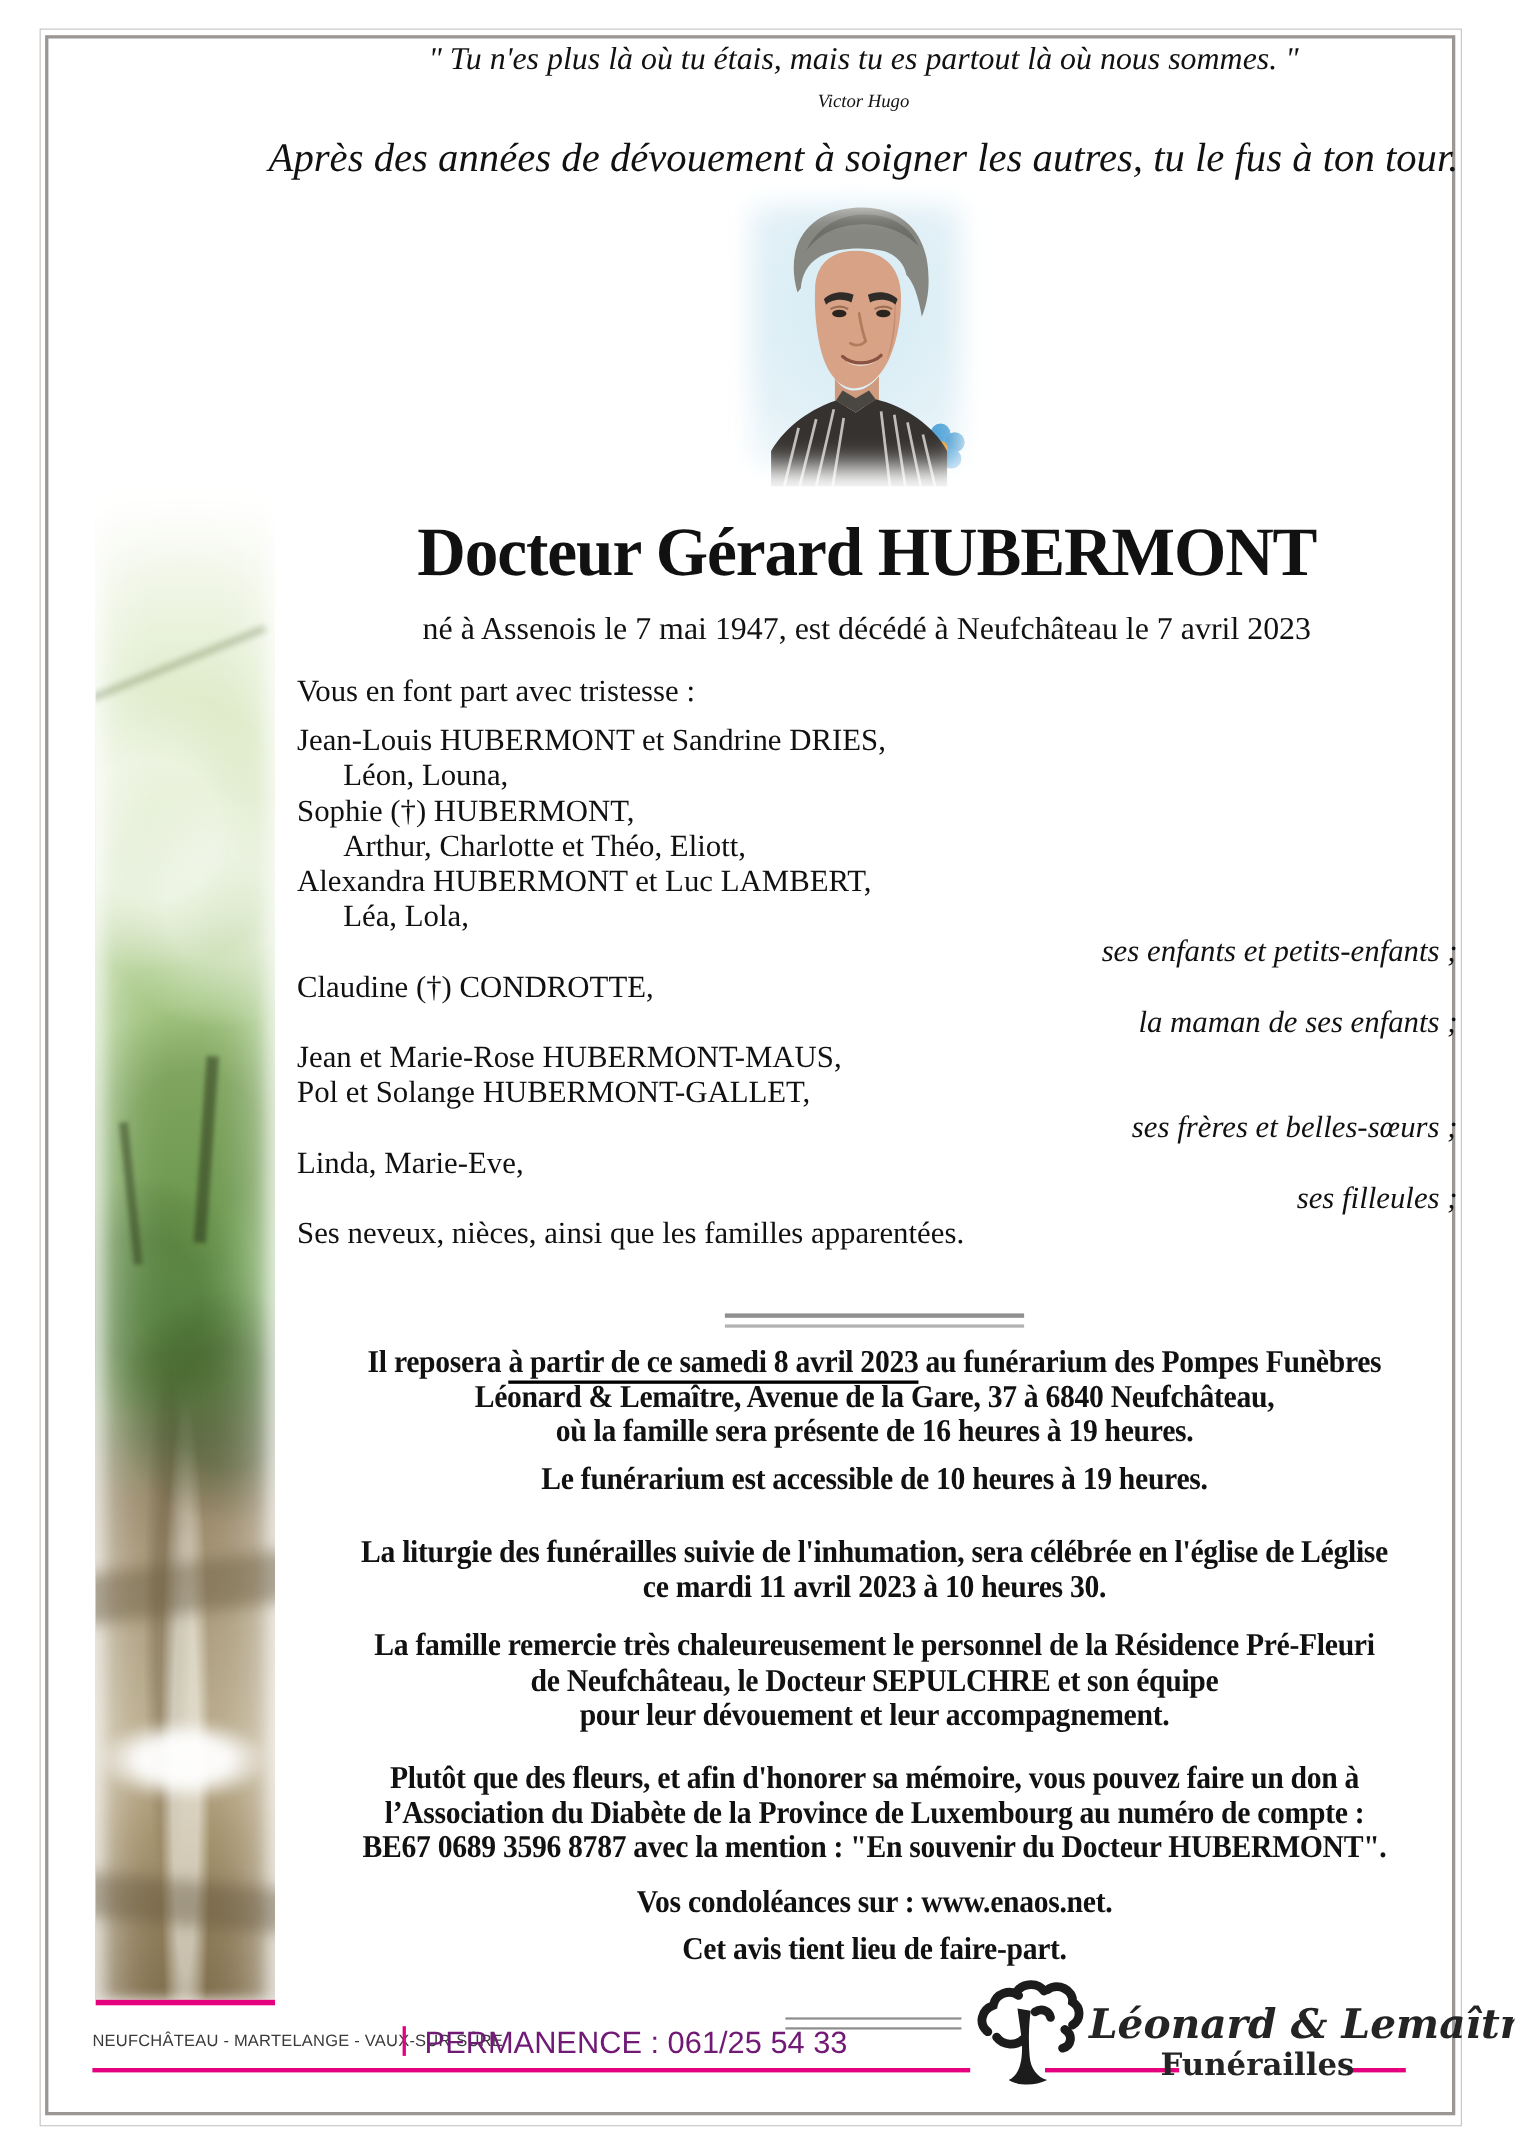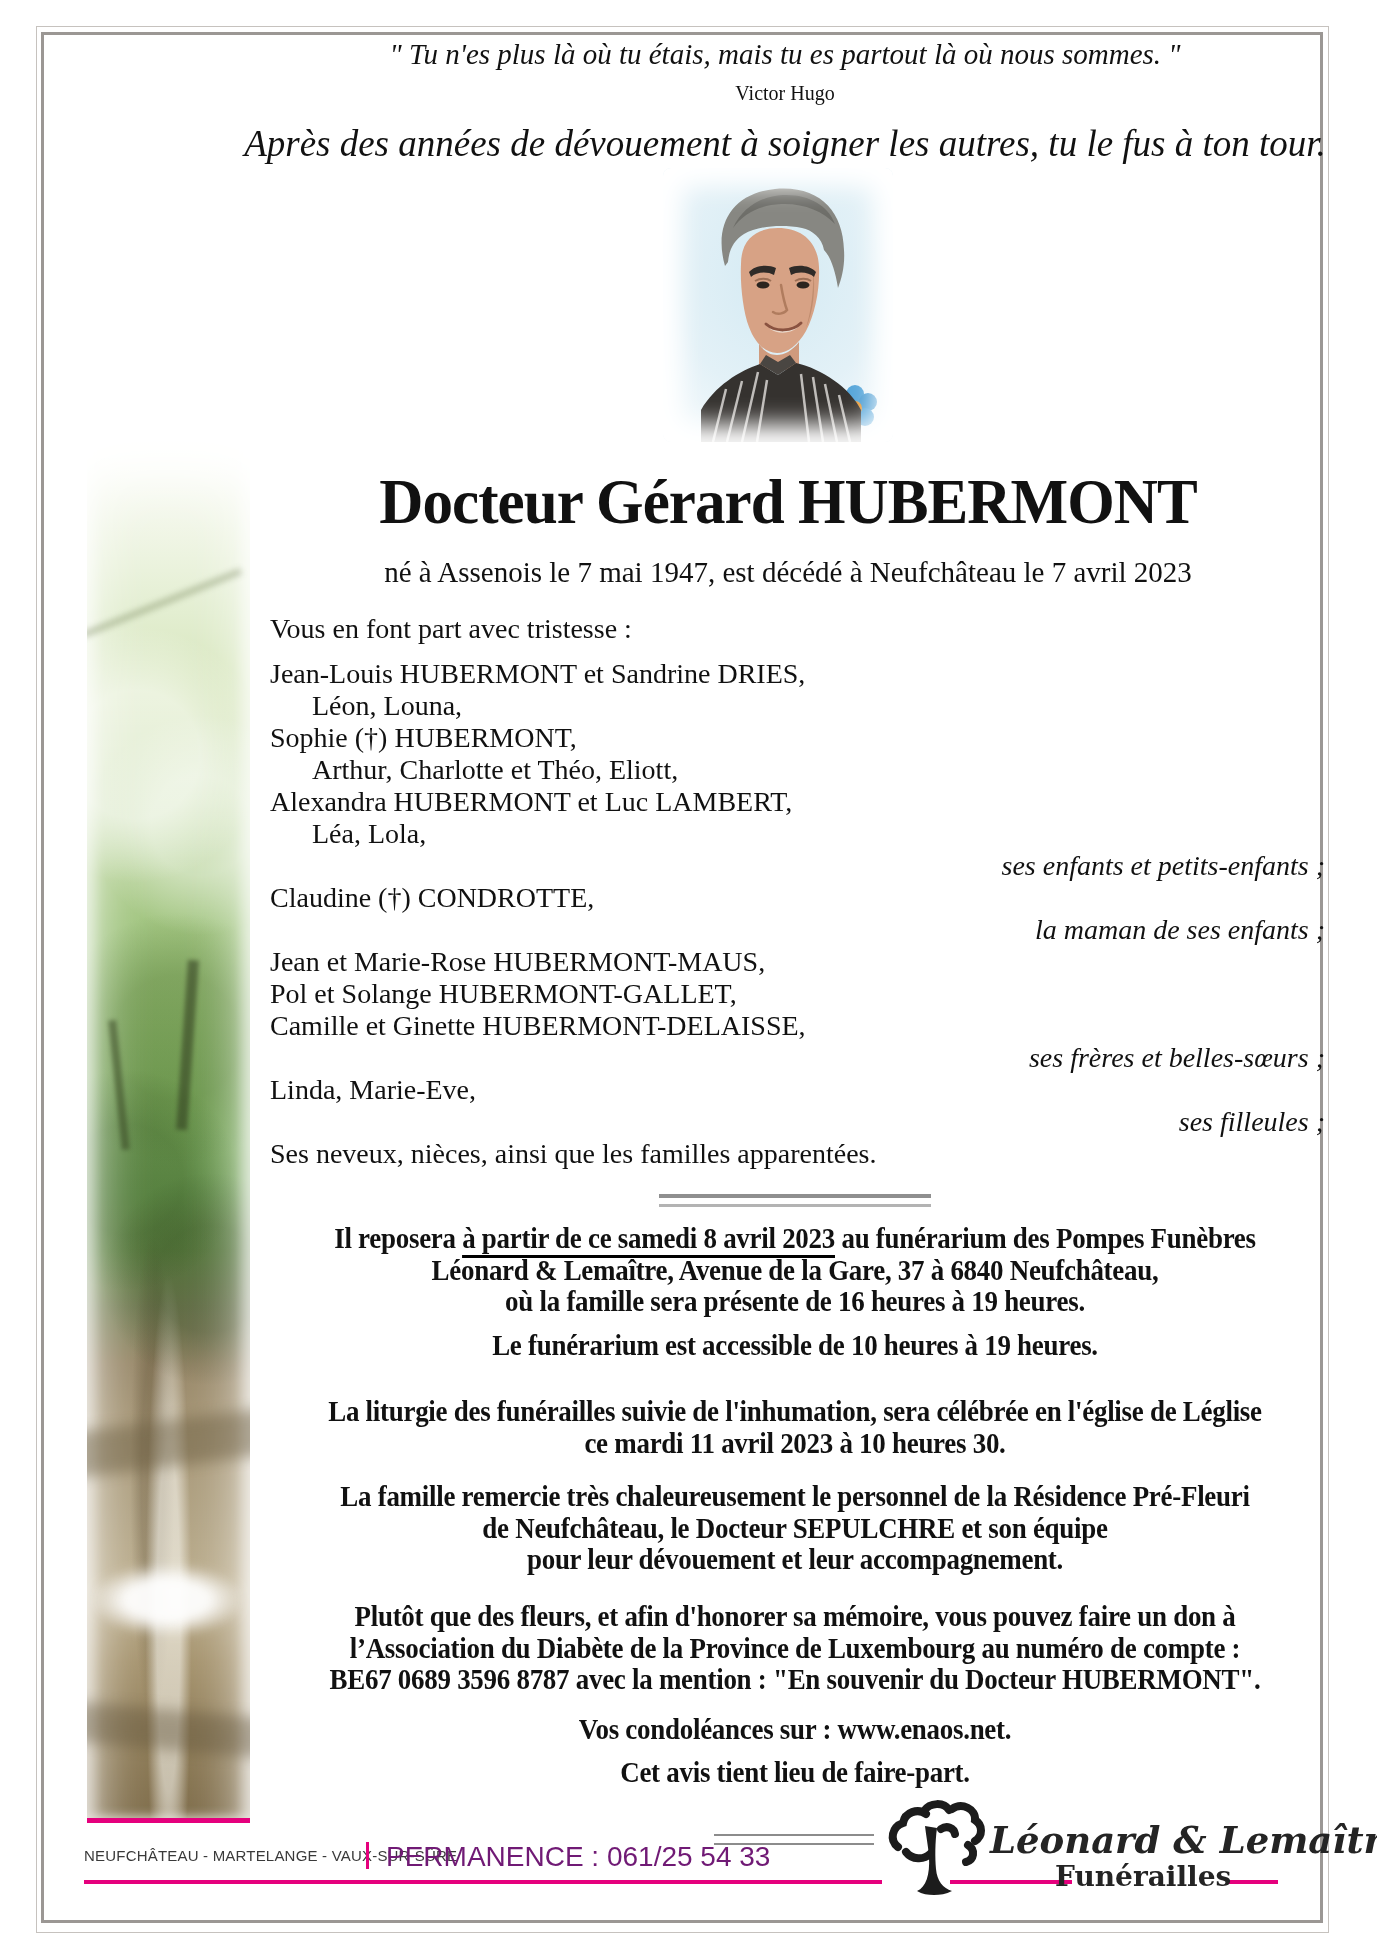--- a/index.html
+++ b/index.html
@@ -32,21 +32,21 @@
   }
   .trunk1{position:absolute;left:95px;top:560px;width:11px;height:170px;background:#2f3a1e;opacity:.55;filter:blur(2px);transform:rotate(4deg);}
   .trunk2{position:absolute;left:28px;top:620px;width:8px;height:130px;background:#33401f;opacity:.5;filter:blur(2px);transform:rotate(-6deg);}
   .branch{position:absolute;left:-10px;top:200px;width:170px;height:6px;background:#5a6a3a;opacity:.35;filter:blur(3px);transform:rotate(-22deg);}
   .sunpatch{position:absolute;left:5px;top:1165px;width:150px;height:70px;background:radial-gradient(ellipse,#ffffff 0 40%,rgba(255,255,255,0) 75%);opacity:.95;filter:blur(5px);}
   .pshadow1{position:absolute;left:-15px;top:1020px;width:200px;height:46px;background:#675a3e;opacity:.45;filter:blur(7px);transform:rotate(-7deg);}
   .pshadow2{position:absolute;left:-15px;top:1310px;width:200px;height:40px;background:#5e5138;opacity:.4;filter:blur(7px);transform:rotate(5deg);}
 
   .centerblock{position:absolute;left:230px;width:1110px;text-align:center;}
   .quote1{top:38px;font-style:italic;font-size:29px;}
-  .quoteauthor{top:82px;font-size:20px;}
+  .quoteauthor{top:82px;font-style:italic;font-size:17px;}
   .tribute{top:122px;font-style:italic;font-size:37px;}
 
   
   .portrait{
     position:absolute;left:663px;top:168px;width:230px;height:274px;border-radius:8px;overflow:hidden;
   }
   .portrait .feather{position:absolute;inset:0;box-shadow:inset 0 0 24px 18px #ffffff;border-radius:8px;}
 
   .name{position:absolute;left:238px;top:462px;width:1100px;text-align:center;font-size:63px;font-weight:bold;letter-spacing:-1px;transform:scaleX(.97);line-height:80px;}
   .dates{position:absolute;left:238px;top:556px;width:1100px;text-align:center;font-size:29px;}
@@ -164,21 +164,20 @@
     <div class="fr ind">Léon, Louna,</div>
     <div class="fr">Sophie (†) HUBERMONT,</div>
     <div class="fr ind">Arthur, Charlotte et Théo, Eliott,</div>
     <div class="fr">Alexandra HUBERMONT et Luc LAMBERT,</div>
     <div class="fr ind">Léa, Lola,</div>
     <div class="fr rt">ses enfants et petits-enfants ;</div>
     <div class="fr">Claudine (†) CONDROTTE,</div>
     <div class="fr rt">la maman de ses enfants ;</div>
     <div class="fr">Jean et Marie-Rose HUBERMONT-MAUS,</div>
     <div class="fr">Pol et Solange HUBERMONT-GALLET,</div>
-    <div class="fr">Camille et Ginette HUBERMONT-DELAISSE,</div>
     <div class="fr rt">ses frères et belles-sœurs ;</div>
     <div class="fr">Linda, Marie-Eve,</div>
     <div class="fr rt">ses filleules ;</div>
     <div class="fr">Ses neveux, nièces, ainsi que les familles apparentées.</div>
   </div>
 
   <div class="divider"></div>
 
   <div class="bb bbA">
     <span>Il reposera </span><span class="uline">à partir de ce samedi 8 avril 2023</span><span> au funérarium des Pompes Funèbres</span><br>

